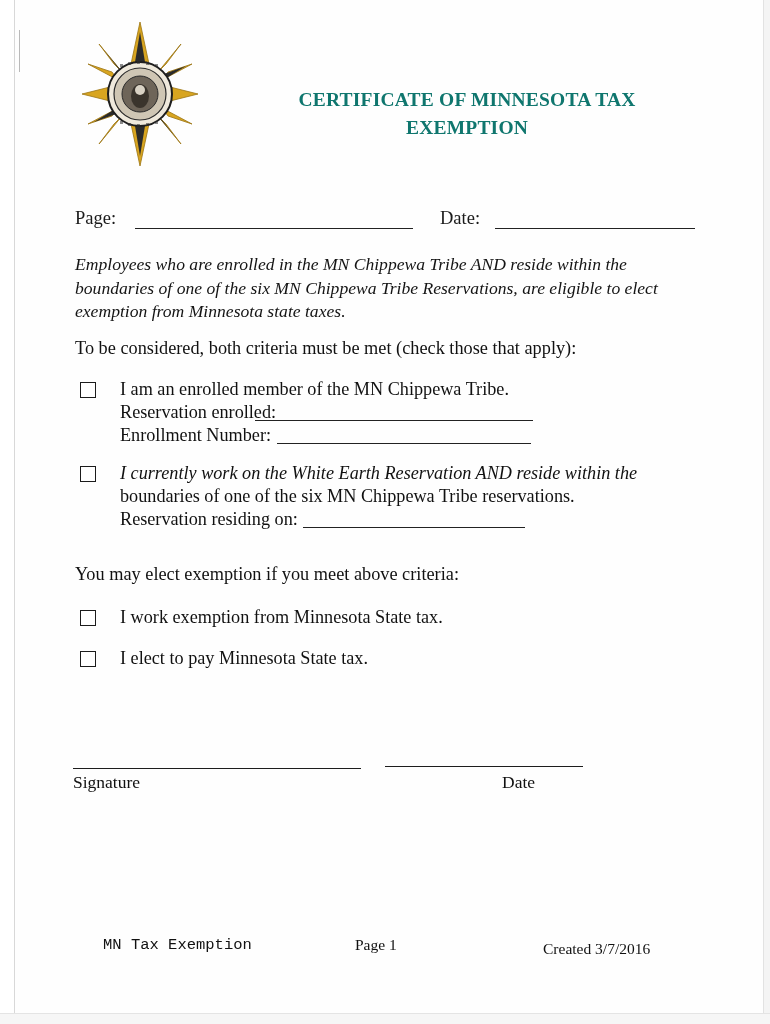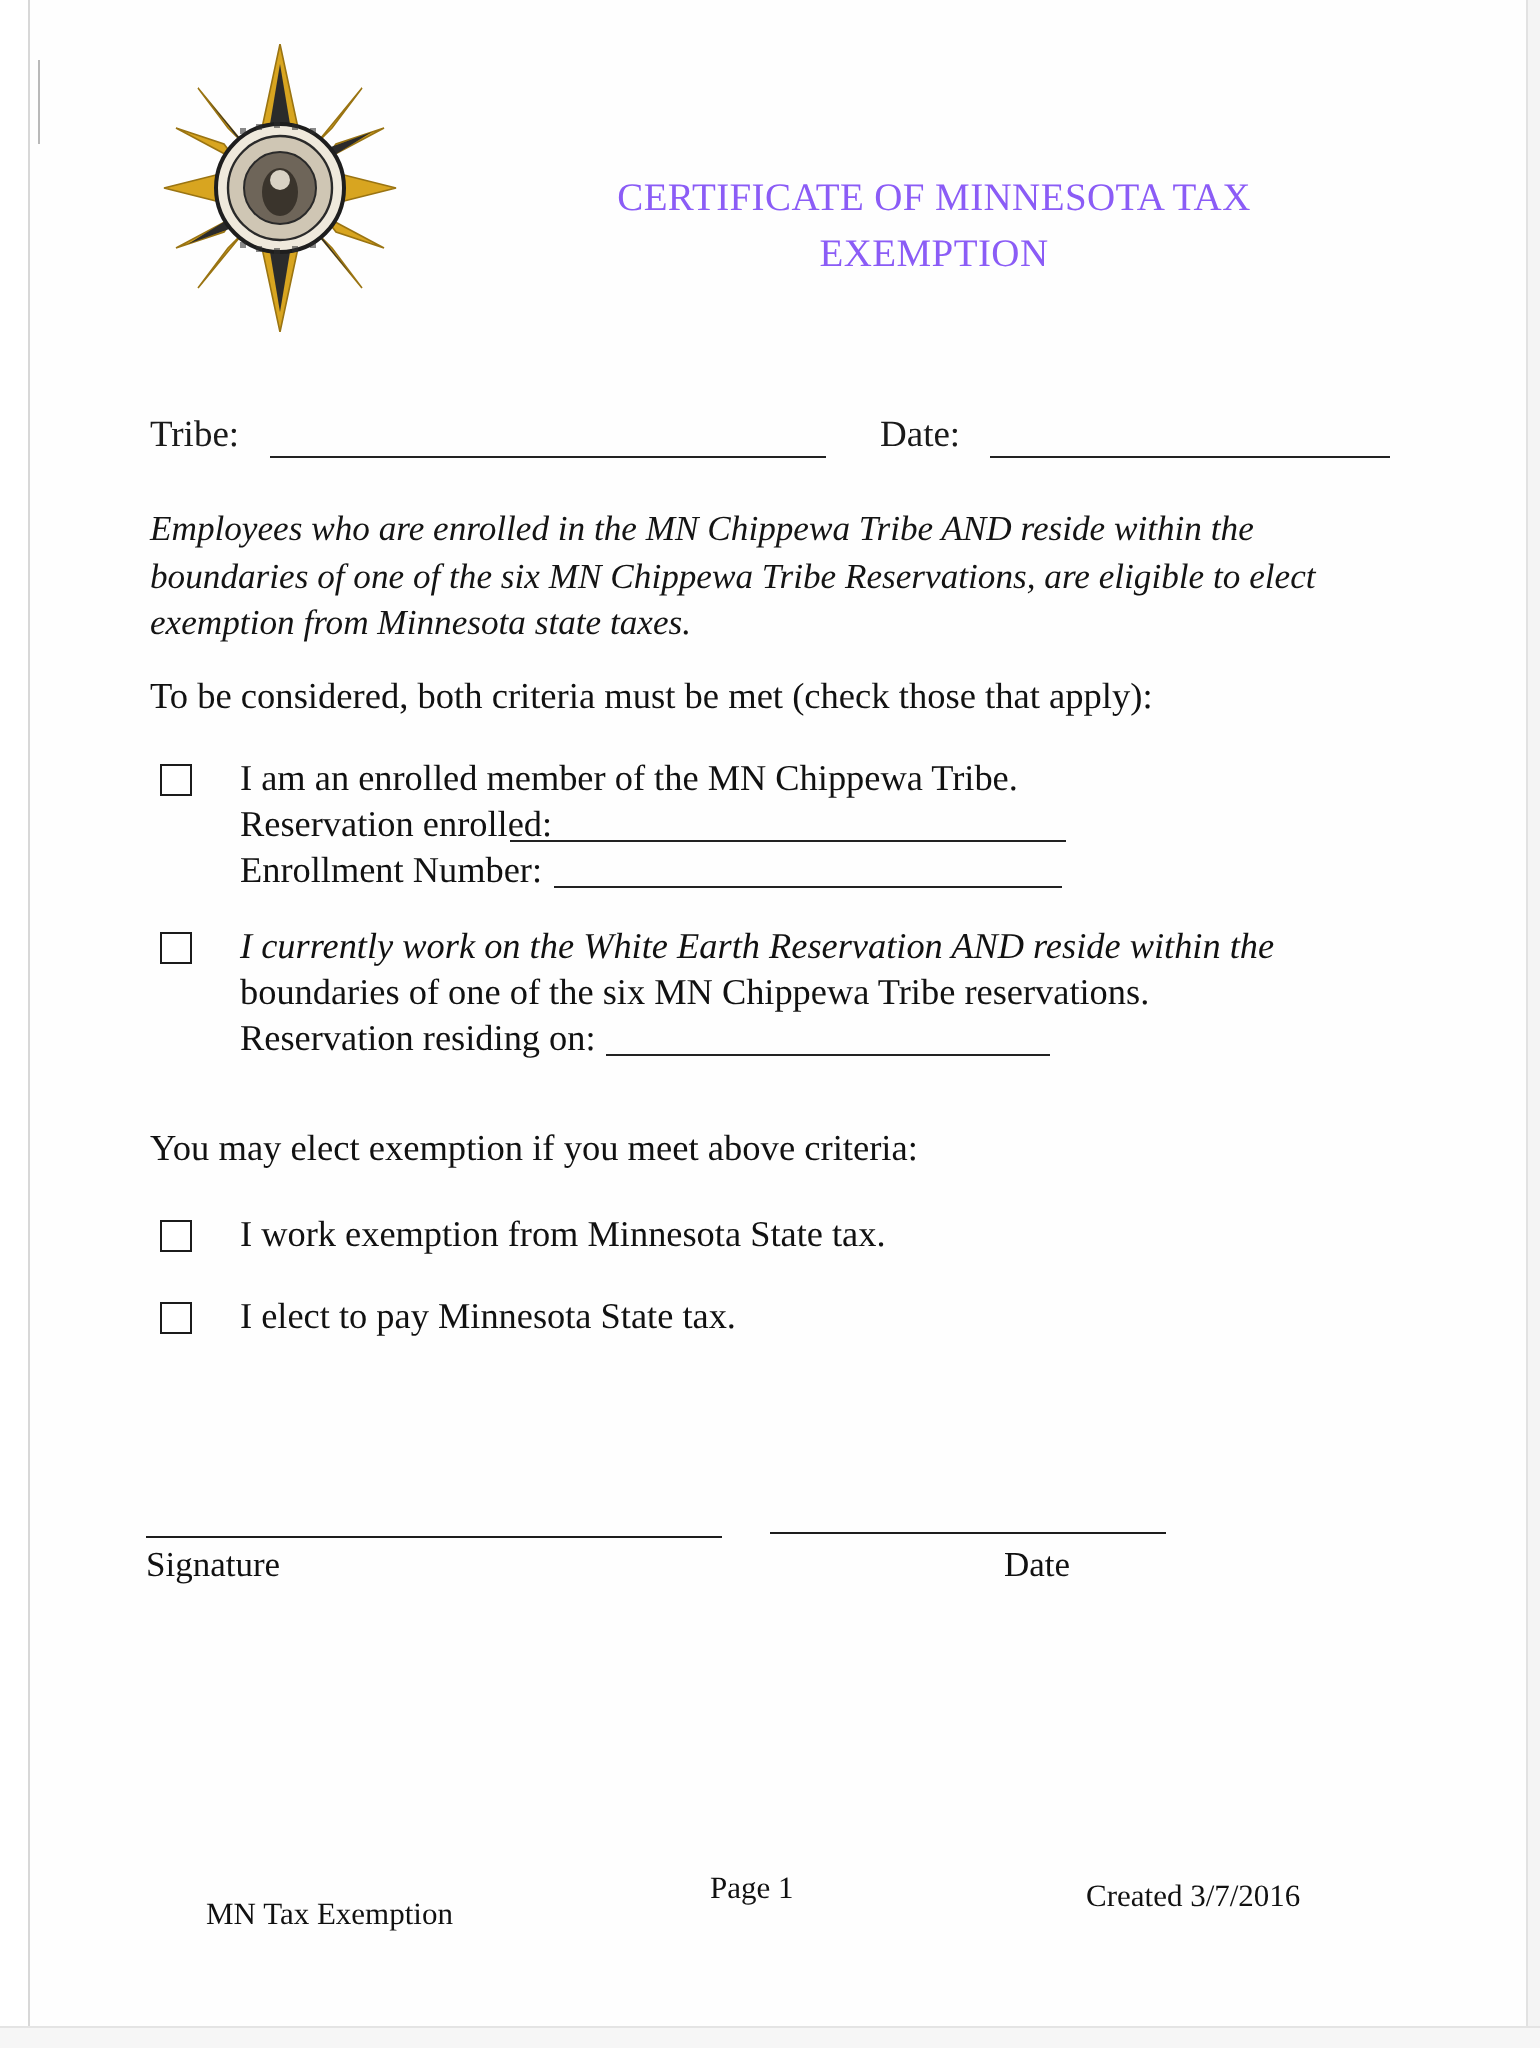--- a/index.html
+++ b/index.html
@@ -58,25 +58,25 @@
     width: 122px; height: 144px;
   }
   .logo svg { display: block; }
 
   
   .title {
     position: absolute;
     left: 232px; top: 86px;
     width: 470px;
     text-align: center;
-    font-weight: normal;
+    font-weight: bold;
     font-size: 19.5px;
     letter-spacing: 0.2px;
     line-height: 28px;
-    color: #8b5cf6;
+    color: #0f766e;
   }
   .title .l2 { display: block; }
 
   
   .row-name {
     position: absolute;
     left: 75px; top: 208px;
     width: 620px;
     height: 24px;
     font-size: 18.5px;
@@ -189,21 +189,21 @@
 
   
   .footer {
     position: absolute;
     left: 0; top: 933px;
     width: 770px;
     height: 24px;
     font-size: 15.5px;
     color: #111;
   }
-  .foot-left   { position: absolute; left: 103px; top: 16px; }
+  .foot-left   { position: absolute; left: 103px; top: 3px; font-family: Liberation Mono, monospace; }
   .foot-center { position: absolute; left: 355px; top: 3px; }
   .foot-right  { position: absolute; left: 543px; top: 7px; }
 </style>
 </head>
 <body>
 
 <div class="page">
 
   <div class="scan-edge-left"></div>
   <div class="scan-tick"></div>
@@ -260,21 +260,21 @@
       </g>
     </svg>
   </div>
 
   <div class="title">
     <span>CERTIFICATE OF MINNESOTA TAX</span>
     <span class="l2">EXEMPTION</span>
   </div>
 
   <div class="row-name">
-    <span class="lbl-name">Tribe:</span>
+    <span class="lbl-name">Page:</span>
     <span class="line-name"></span>
     <span class="lbl-date">Date:</span>
     <span class="line-date"></span>
   </div>
 
   <div class="para-italic">Employees who are enrolled in the MN Chippewa Tribe AND reside within the boundaries of one of the six MN Chippewa Tribe Reservations, are eligible to elect exemption from Minnesota state taxes.</div>
 
   <div class="para-considered">To be considered, both criteria must be met (check those that apply):</div>
 
   <div class="check-box b1-box"></div>

